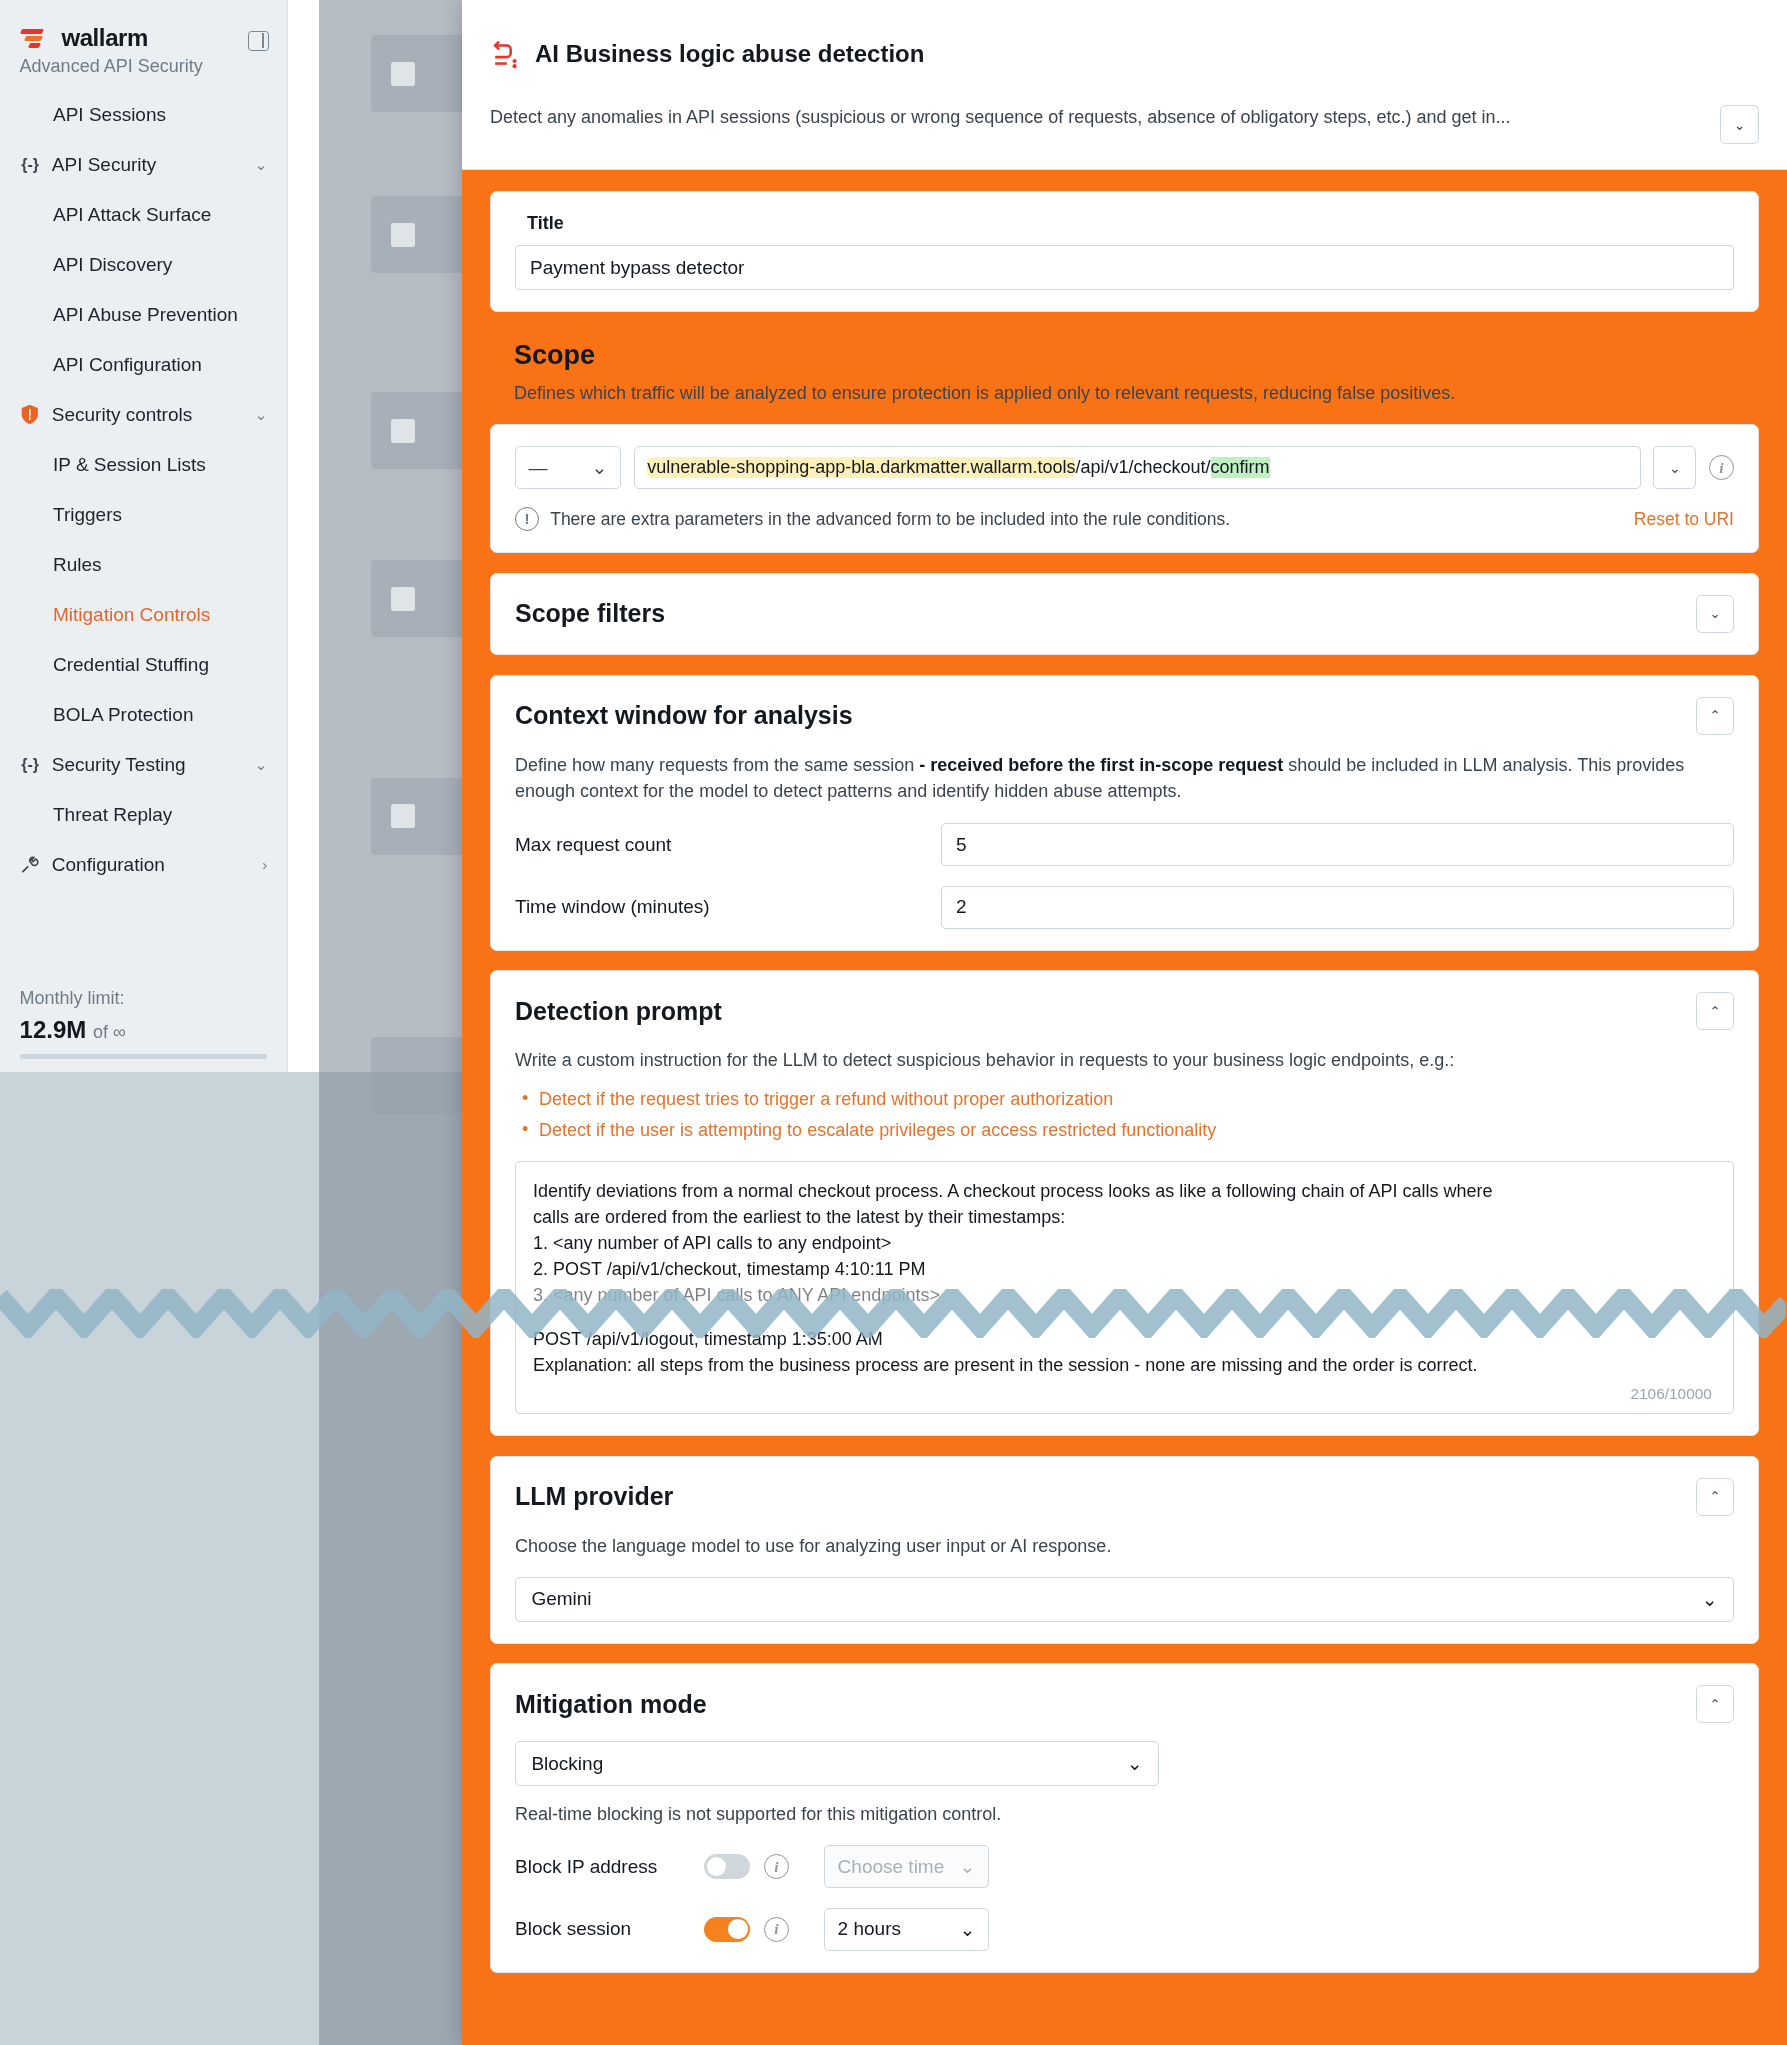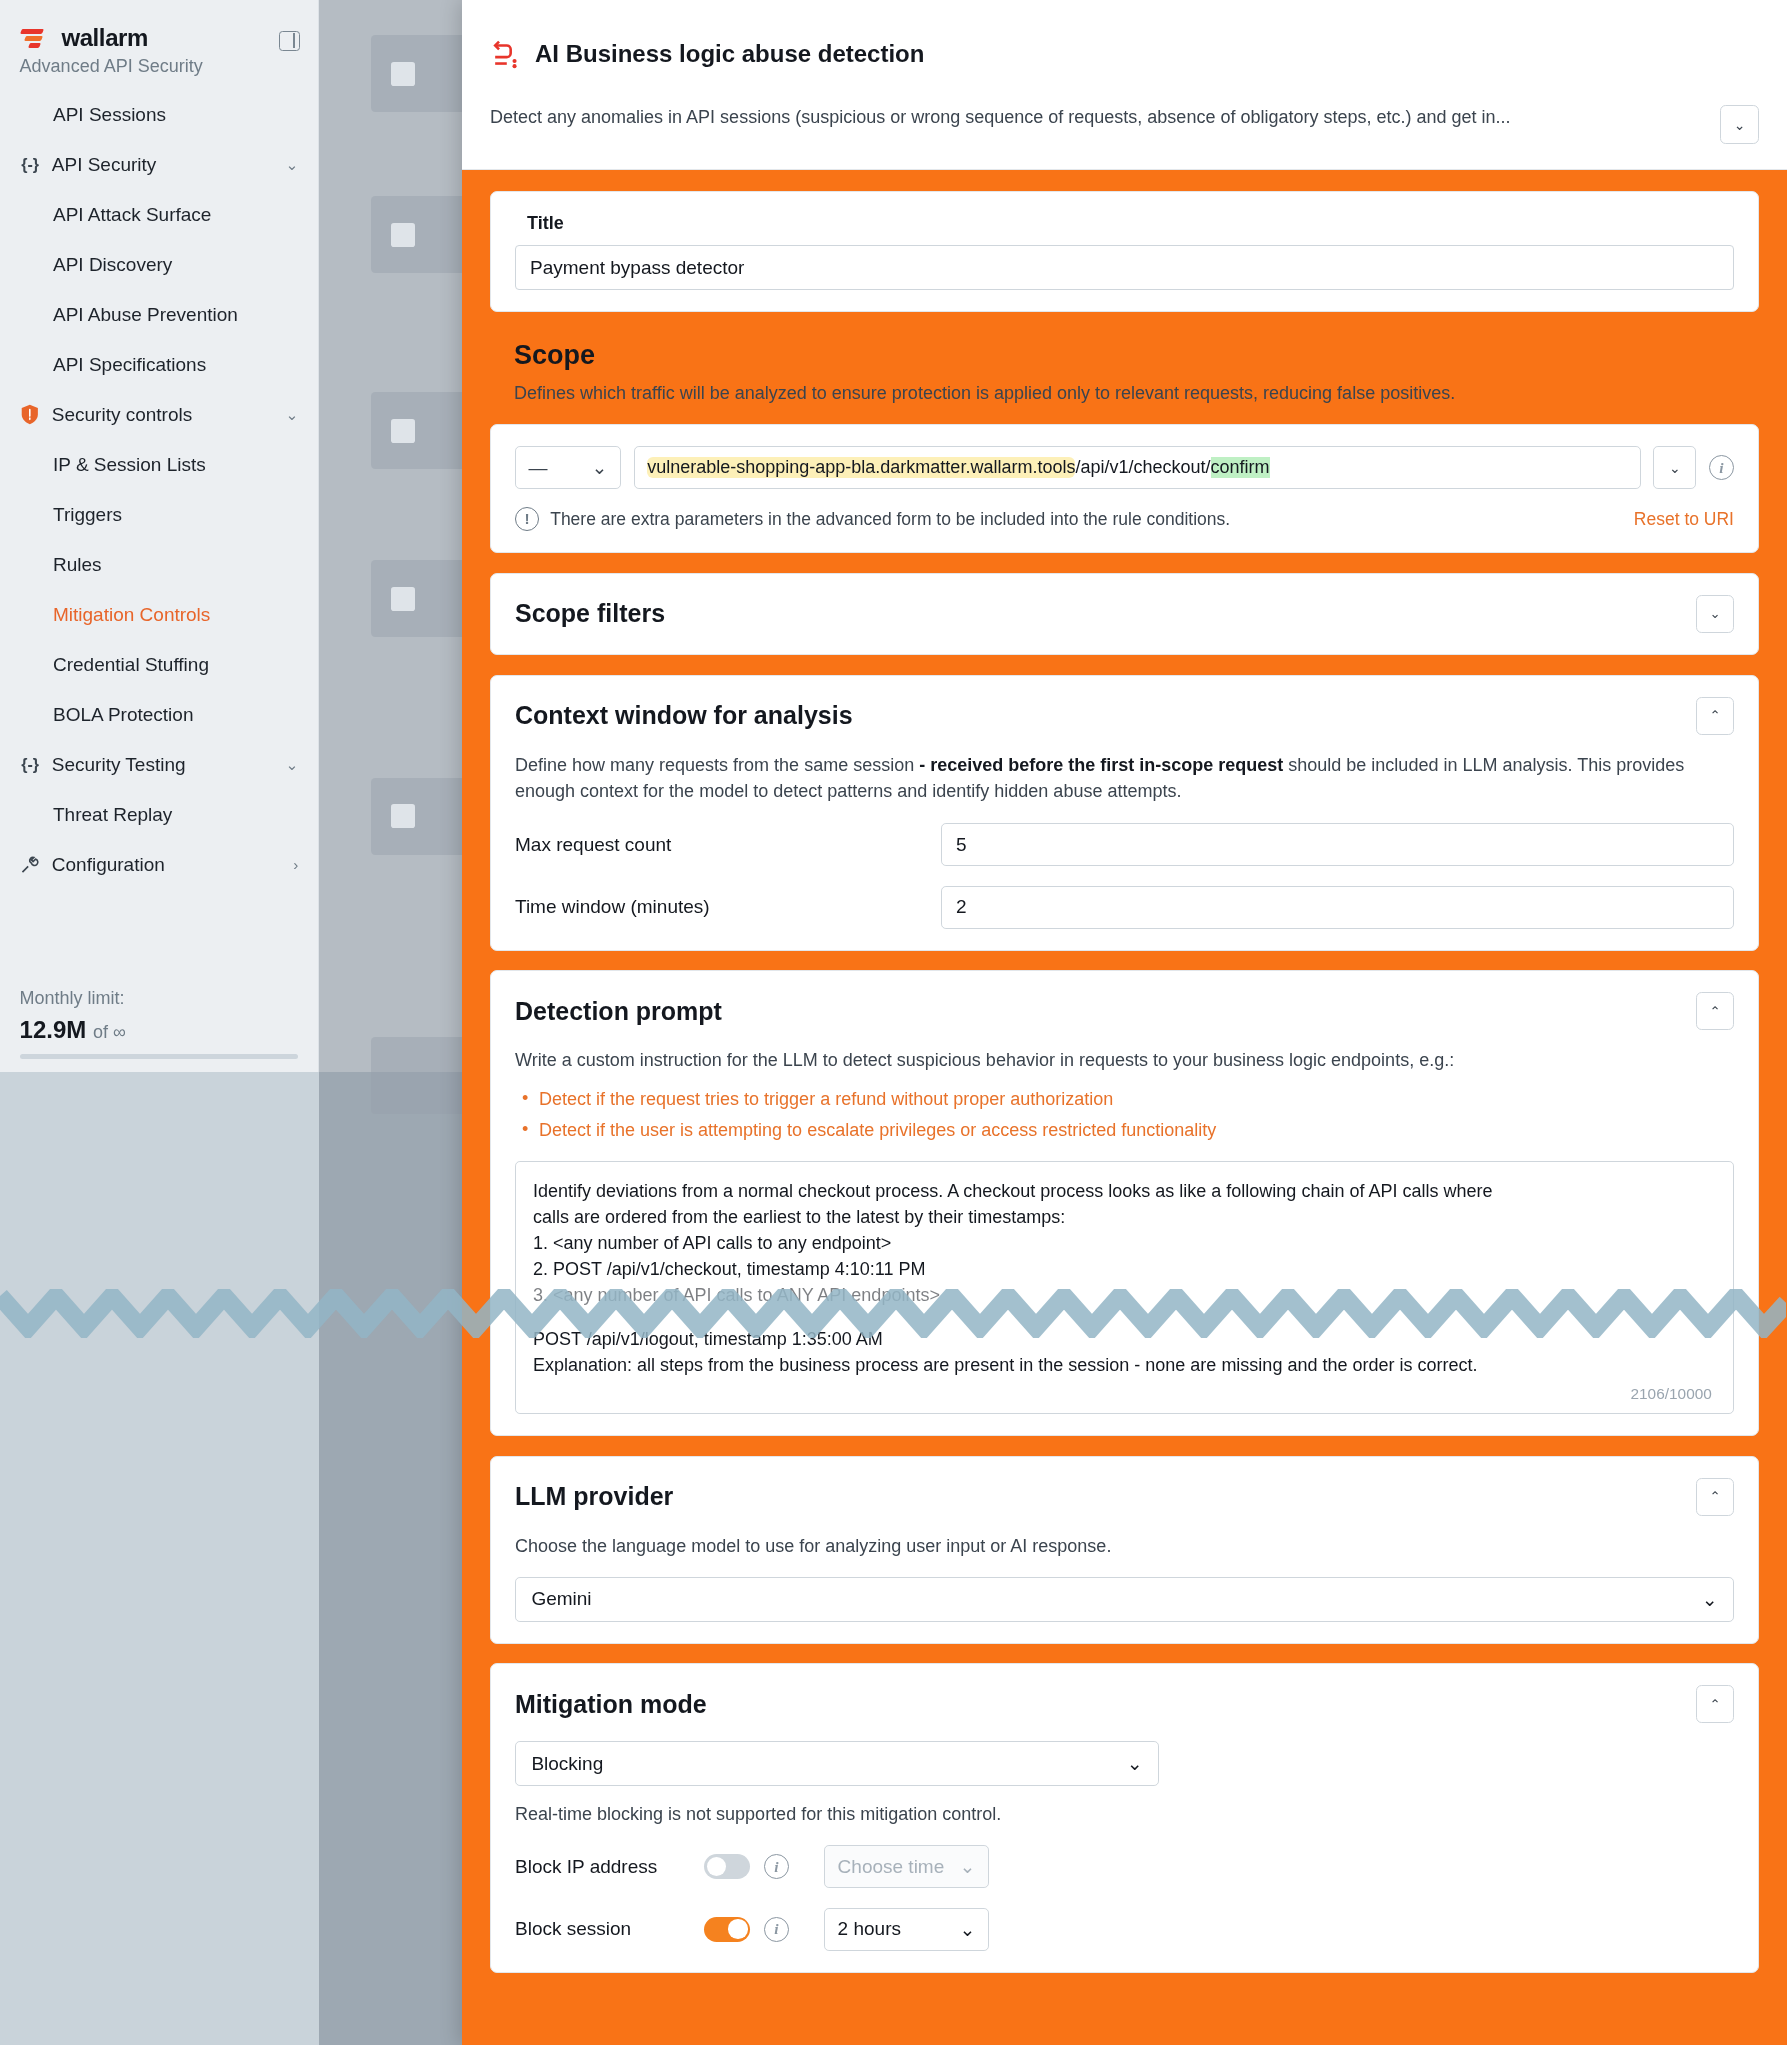--- a/index.html
+++ b/index.html
@@ -36,21 +36,21 @@
     top: 0;
     width: 1469px;
     bottom: 0;
     background: rgba(120,133,145,0.55);
   }
 
   
   .sidebar {
     position: absolute;
     left: 0; top: 0;
-    width: 319px;
+    width: 288px;
     height: 1072px;
     background: #eceff2;
     border-right: 0.7px solid #dde2e7;
     z-index: 5;
   }
   .sb-logo-row {
     display: flex; align-items: center;
     padding: 24px 21px 0 19.6px;
     gap: 9.8px;
   }
@@ -443,21 +443,21 @@
   <div class="sb-item indent">
     <span>API Attack Surface</span>
   </div>
   <div class="sb-item indent">
     <span>API Discovery</span>
   </div>
   <div class="sb-item indent">
     <span>API Abuse Prevention</span>
   </div>
   <div class="sb-item indent">
-    <span>API Specifications</span>
+    <span>API Configuration</span>
   </div>
 
   <div class="sb-item">
     <span class="sb-icon shield">
       <svg width="19.6" height="21" viewBox="0 0 24 26">
           <path d="M12 1 L22 5 V13 C22 19 17 23 12 25 C7 23 2 19 2 13 V5 Z" fill="#e8652a"></path>
           <path d="M12 7 v8 M12 17.5 v1.5" stroke="#fff" stroke-width="2" stroke-linecap="round"></path>
         </svg>
     </span>
     <span>Security controls</span>

